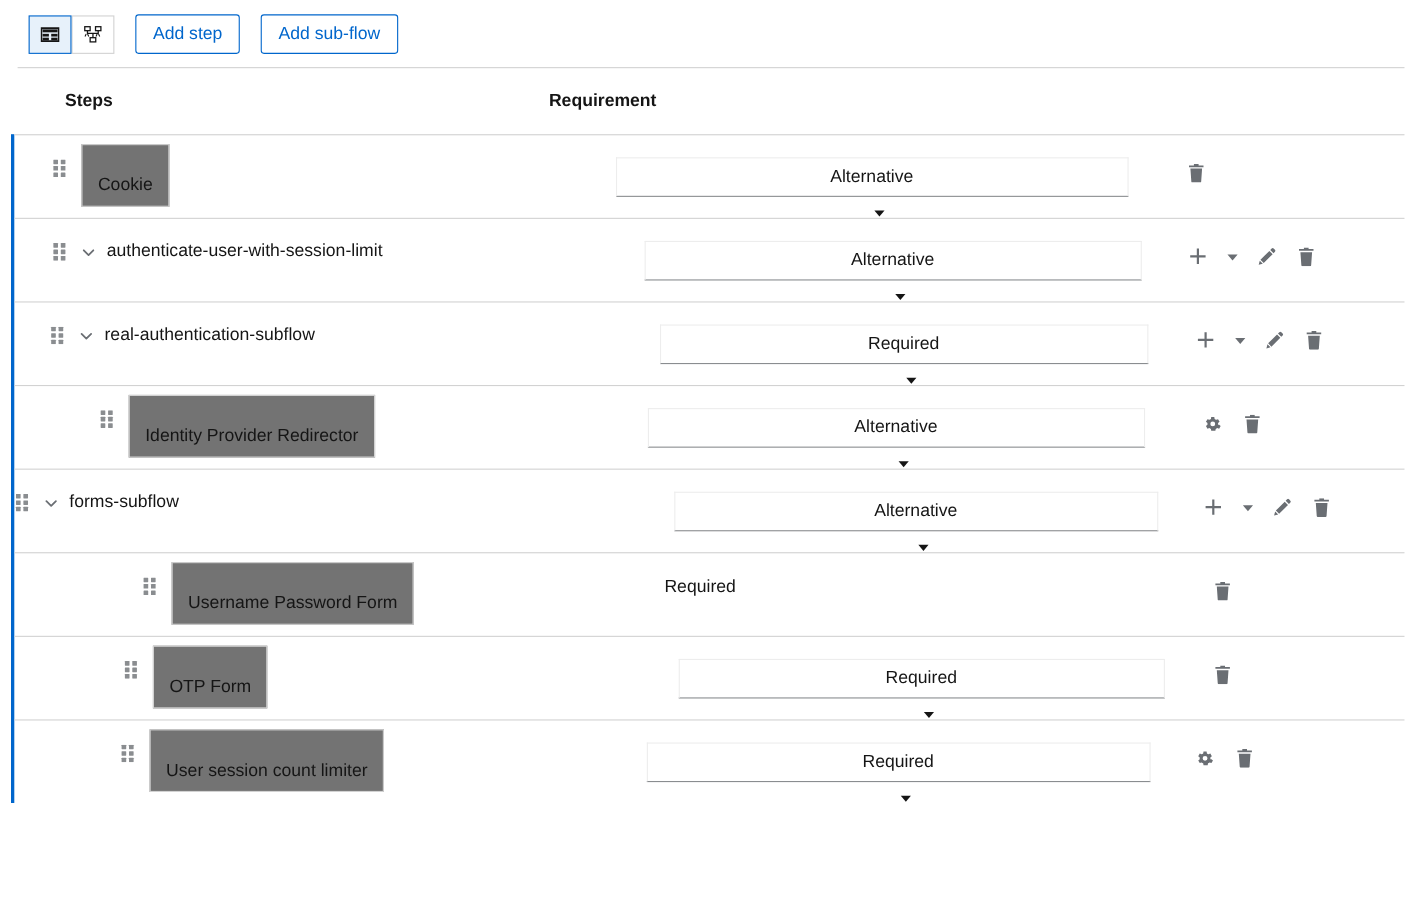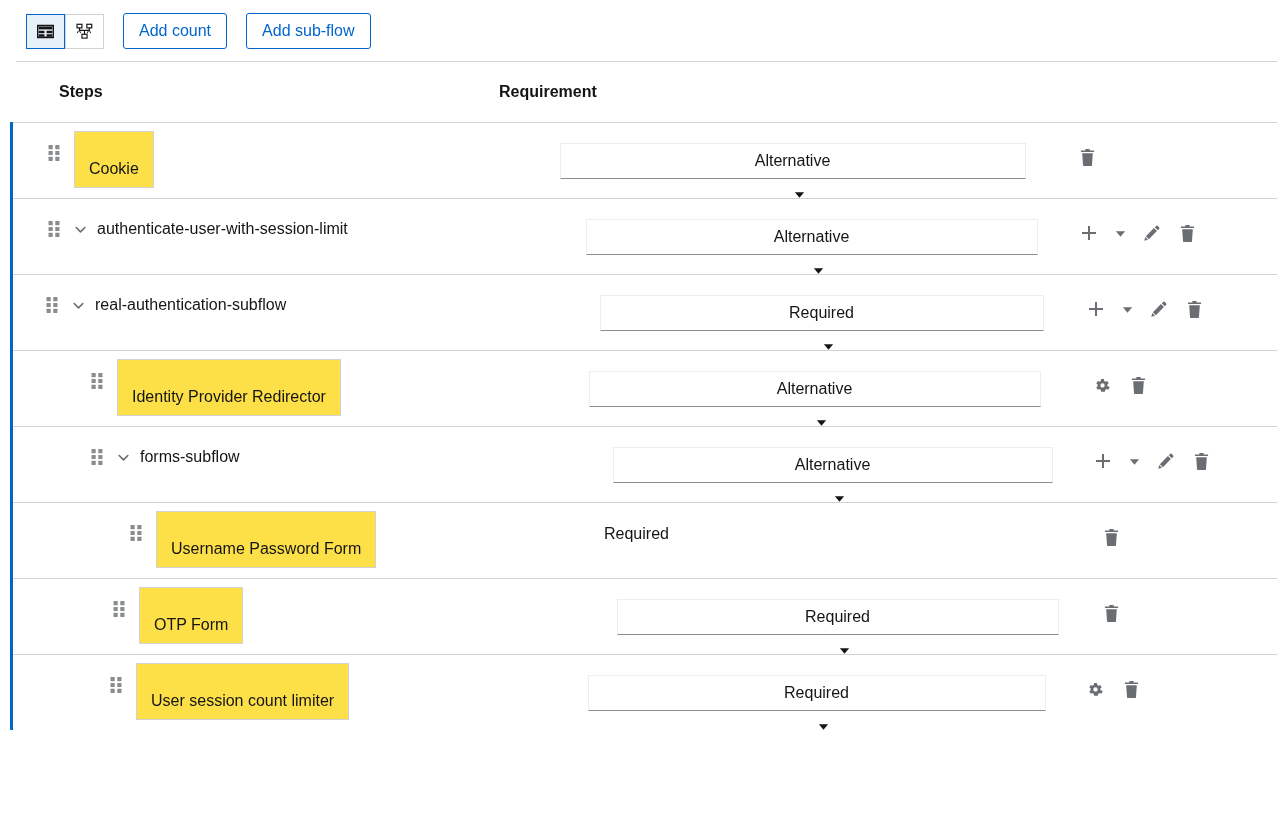--- a/index.html
+++ b/index.html
@@ -119,21 +119,21 @@
     cursor: pointer;
   }
   .step-name-plain {
     font-size: 16px;
     color: #151515;
     line-height: 20px;
     white-space: nowrap;
   }
   .step-box {
     border: 1px solid #d2d2d2;
-    background: #fde047;
+    background: #737373;
     min-height: 55px;
     padding: 28px 14px 9px 14px;
     font-size: 16px;
     color: #151515;
     line-height: 18px;
     white-space: nowrap;
     margin-top: -12px;
   }
 
   
@@ -208,21 +208,21 @@
           <rect x="1" y="1.2" width="4.6" height="3.4"></rect>
           <rect x="10.2" y="1.2" width="4.6" height="3.4"></rect>
           <rect x="5.6" y="10.6" width="4.8" height="3.6"></rect>
           <path d="M3.3 4.6v2.4h9.2V4.6M8 7v3.6"></path>
           <path d="M2.2 7.4 L1.2 9.6 M3.4 7.4 L4.4 9.6" stroke-width="0.9"></path>
           <path d="M11.6 7.4 L10.6 9.6 M12.8 7.4 L13.8 9.6" stroke-width="0.9"></path>
         </svg>
       </span>
     </button>
   </div>
-  <button class="pf-btn">Add count</button>
+  <button class="pf-btn">Add step</button>
   <button class="pf-btn">Add sub-flow</button>
 </div>
 
 <div class="table-wrap">
   <div class="thead">
     <div class="th th-steps">Steps</div>
     <div class="th th-req">Requirement</div>
   </div>
 
   <div class="rows">
@@ -385,21 +385,21 @@
             <span>
               <svg width="15" height="17" viewBox="0 0 14 16" fill="#6a6e73">
                 <path d="M5 0h4v1.3h4.2v1.5H0.8V1.3H5V0z"></path>
                 <path d="M2 4h10l-0.8 11.2a0.9 0.9 0 0 1-0.9 0.8H3.7a0.9 0.9 0 0 1-0.9-0.8L2 4z"></path>
               </svg>
             </span>
           </button>
         </div>
       </div>
       <div class="row">
-        <div class="cell-steps" style="padding-left: 77px;">
+        <div class="cell-steps" style="">
           <span><svg class="grip" width="13" height="19" viewBox="0 0 13 19" fill="#8a8d90">
               <use href="#i-grip"></use>
             </svg></span>
           <span><svg class="chevron" width="13" height="13" viewBox="0 0 12 12" fill="none" stroke="#6a6e73" stroke-width="1.5" stroke-linecap="round" stroke-linejoin="round">
               <path d="M2 4.2 L6 8.2 L10 4.2"></path>
             </svg></span>
           <div class="step-name-plain">forms-subflow</div>
         </div>
         <div class="cell-req" style="position: absolute; left: 600px; top: 0px;">
           <div class="pf-select" style="width: 440px;">

